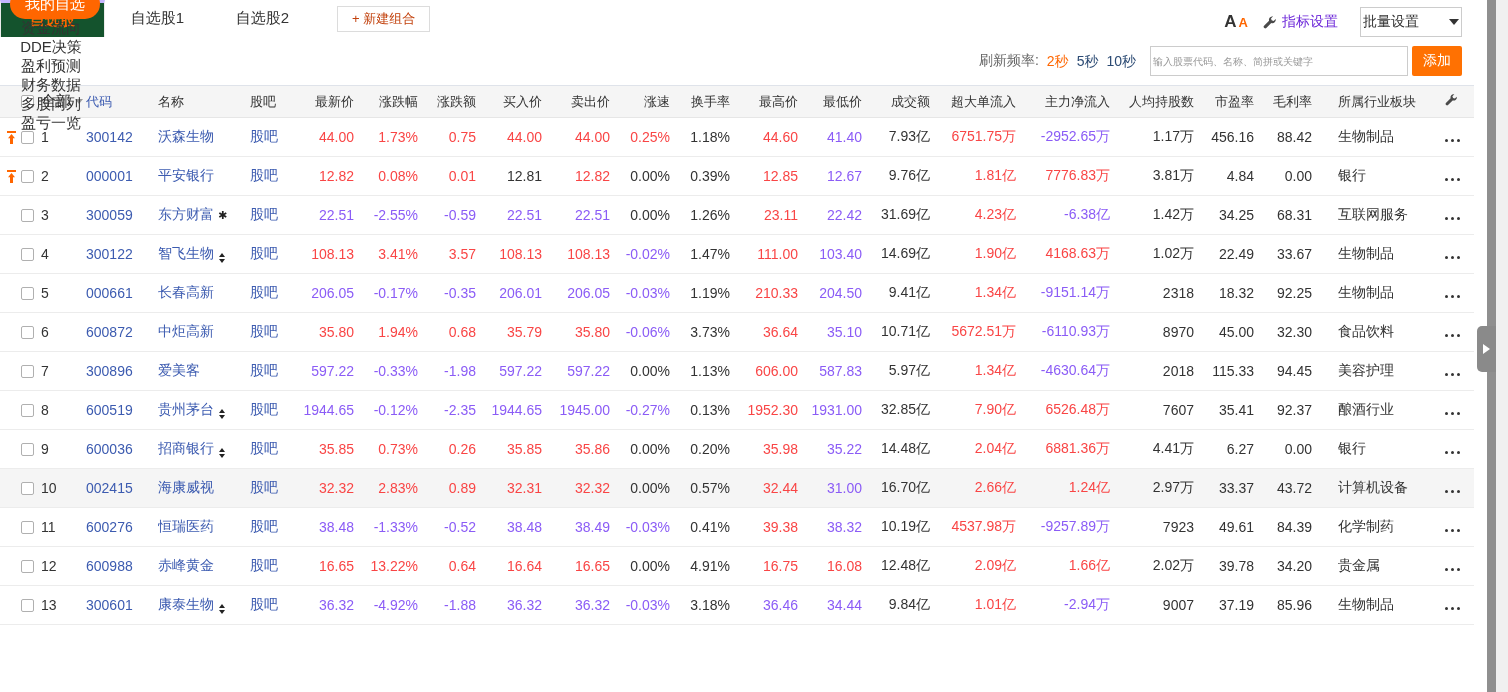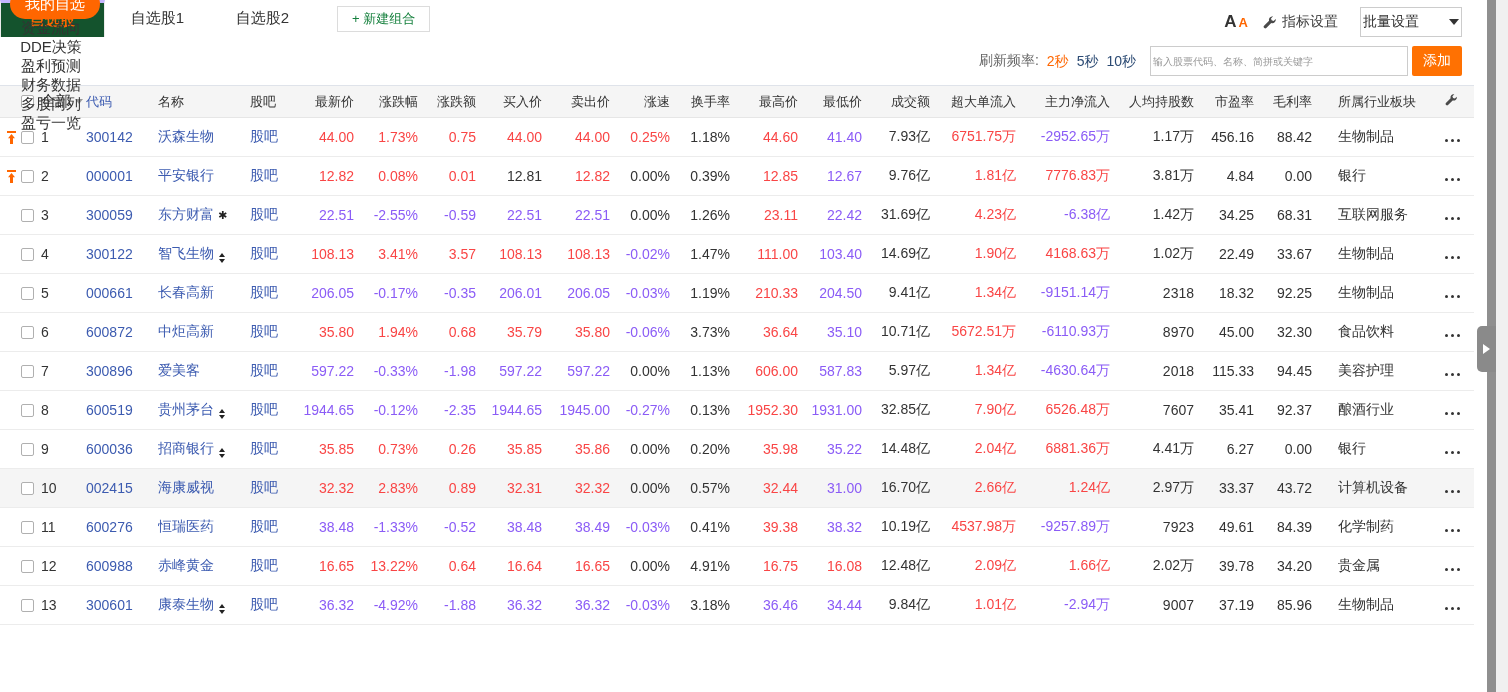--- a/index.html
+++ b/index.html
@@ -8,26 +8,26 @@
   .page { position:relative; width:1508px; height:692px; background:#fff; overflow:hidden; }
 
   
   .tabstrip { display:flex; align-items:flex-end; height:37px; position:relative; }
   .tabs { display:flex; height:37px; }
   .tab { width:105px; height:37px; display:flex; align-items:center; justify-content:center;
          font-size:15px; color:#333; cursor:pointer; }
   .tab.active { color:#ff6600; font-weight:bold; border-top:3px solid #c4b5fd;
                 border-left:1px solid #ebebeb; border-right:1px solid #ebebeb; background:#14532d; }
   .newgroup { margin-left:22px; margin-bottom:5px; height:26px; padding:0 14px; background:#fff;
-              border:1px solid #dcdcdc; font-size:13px; color:#15803d; display:flex; align-items:center; cursor:pointer; }
+              border:1px solid #dcdcdc; font-size:13px; color:#c2410c; display:flex; align-items:center; cursor:pointer; }
   .strip-right { position:absolute; right:46px; top:7px; display:flex; align-items:center; }
   .font-a-big { font-size:17px; font-weight:bold; color:#333; cursor:pointer; }
   .font-a-small { font-size:13px; font-weight:bold; color:#ff6600; cursor:pointer; margin-left:2px; }
   .wrench { margin:0 5px 0 14px; display:inline-flex; }
-  .indicator-label { font-size:14px; color:#404040; cursor:pointer; }
+  .indicator-label { font-size:14px; color:#6d28d9; cursor:pointer; }
   .batch-select { margin-left:22px; width:102px; height:30px; border:1px solid #ccc; background:#fff;
                   display:flex; align-items:center; justify-content:space-between; padding:0 2px; cursor:pointer; }
   .batch-select .lbl { font-size:14px; color:#333; }
   .caret-down { width:0; height:0; border-left:5px solid transparent; border-right:5px solid transparent;
                 border-top:6px solid #333; }
 
   
   .toolbar { display:flex; align-items:center; height:48px; position:relative; padding-left:10px; }
   .menu { display:flex; align-items:center;flex-direction:column; }
   .menu-item { font-size:15px; color:#333; margin-right:44px; cursor:pointer; white-space:nowrap; }

